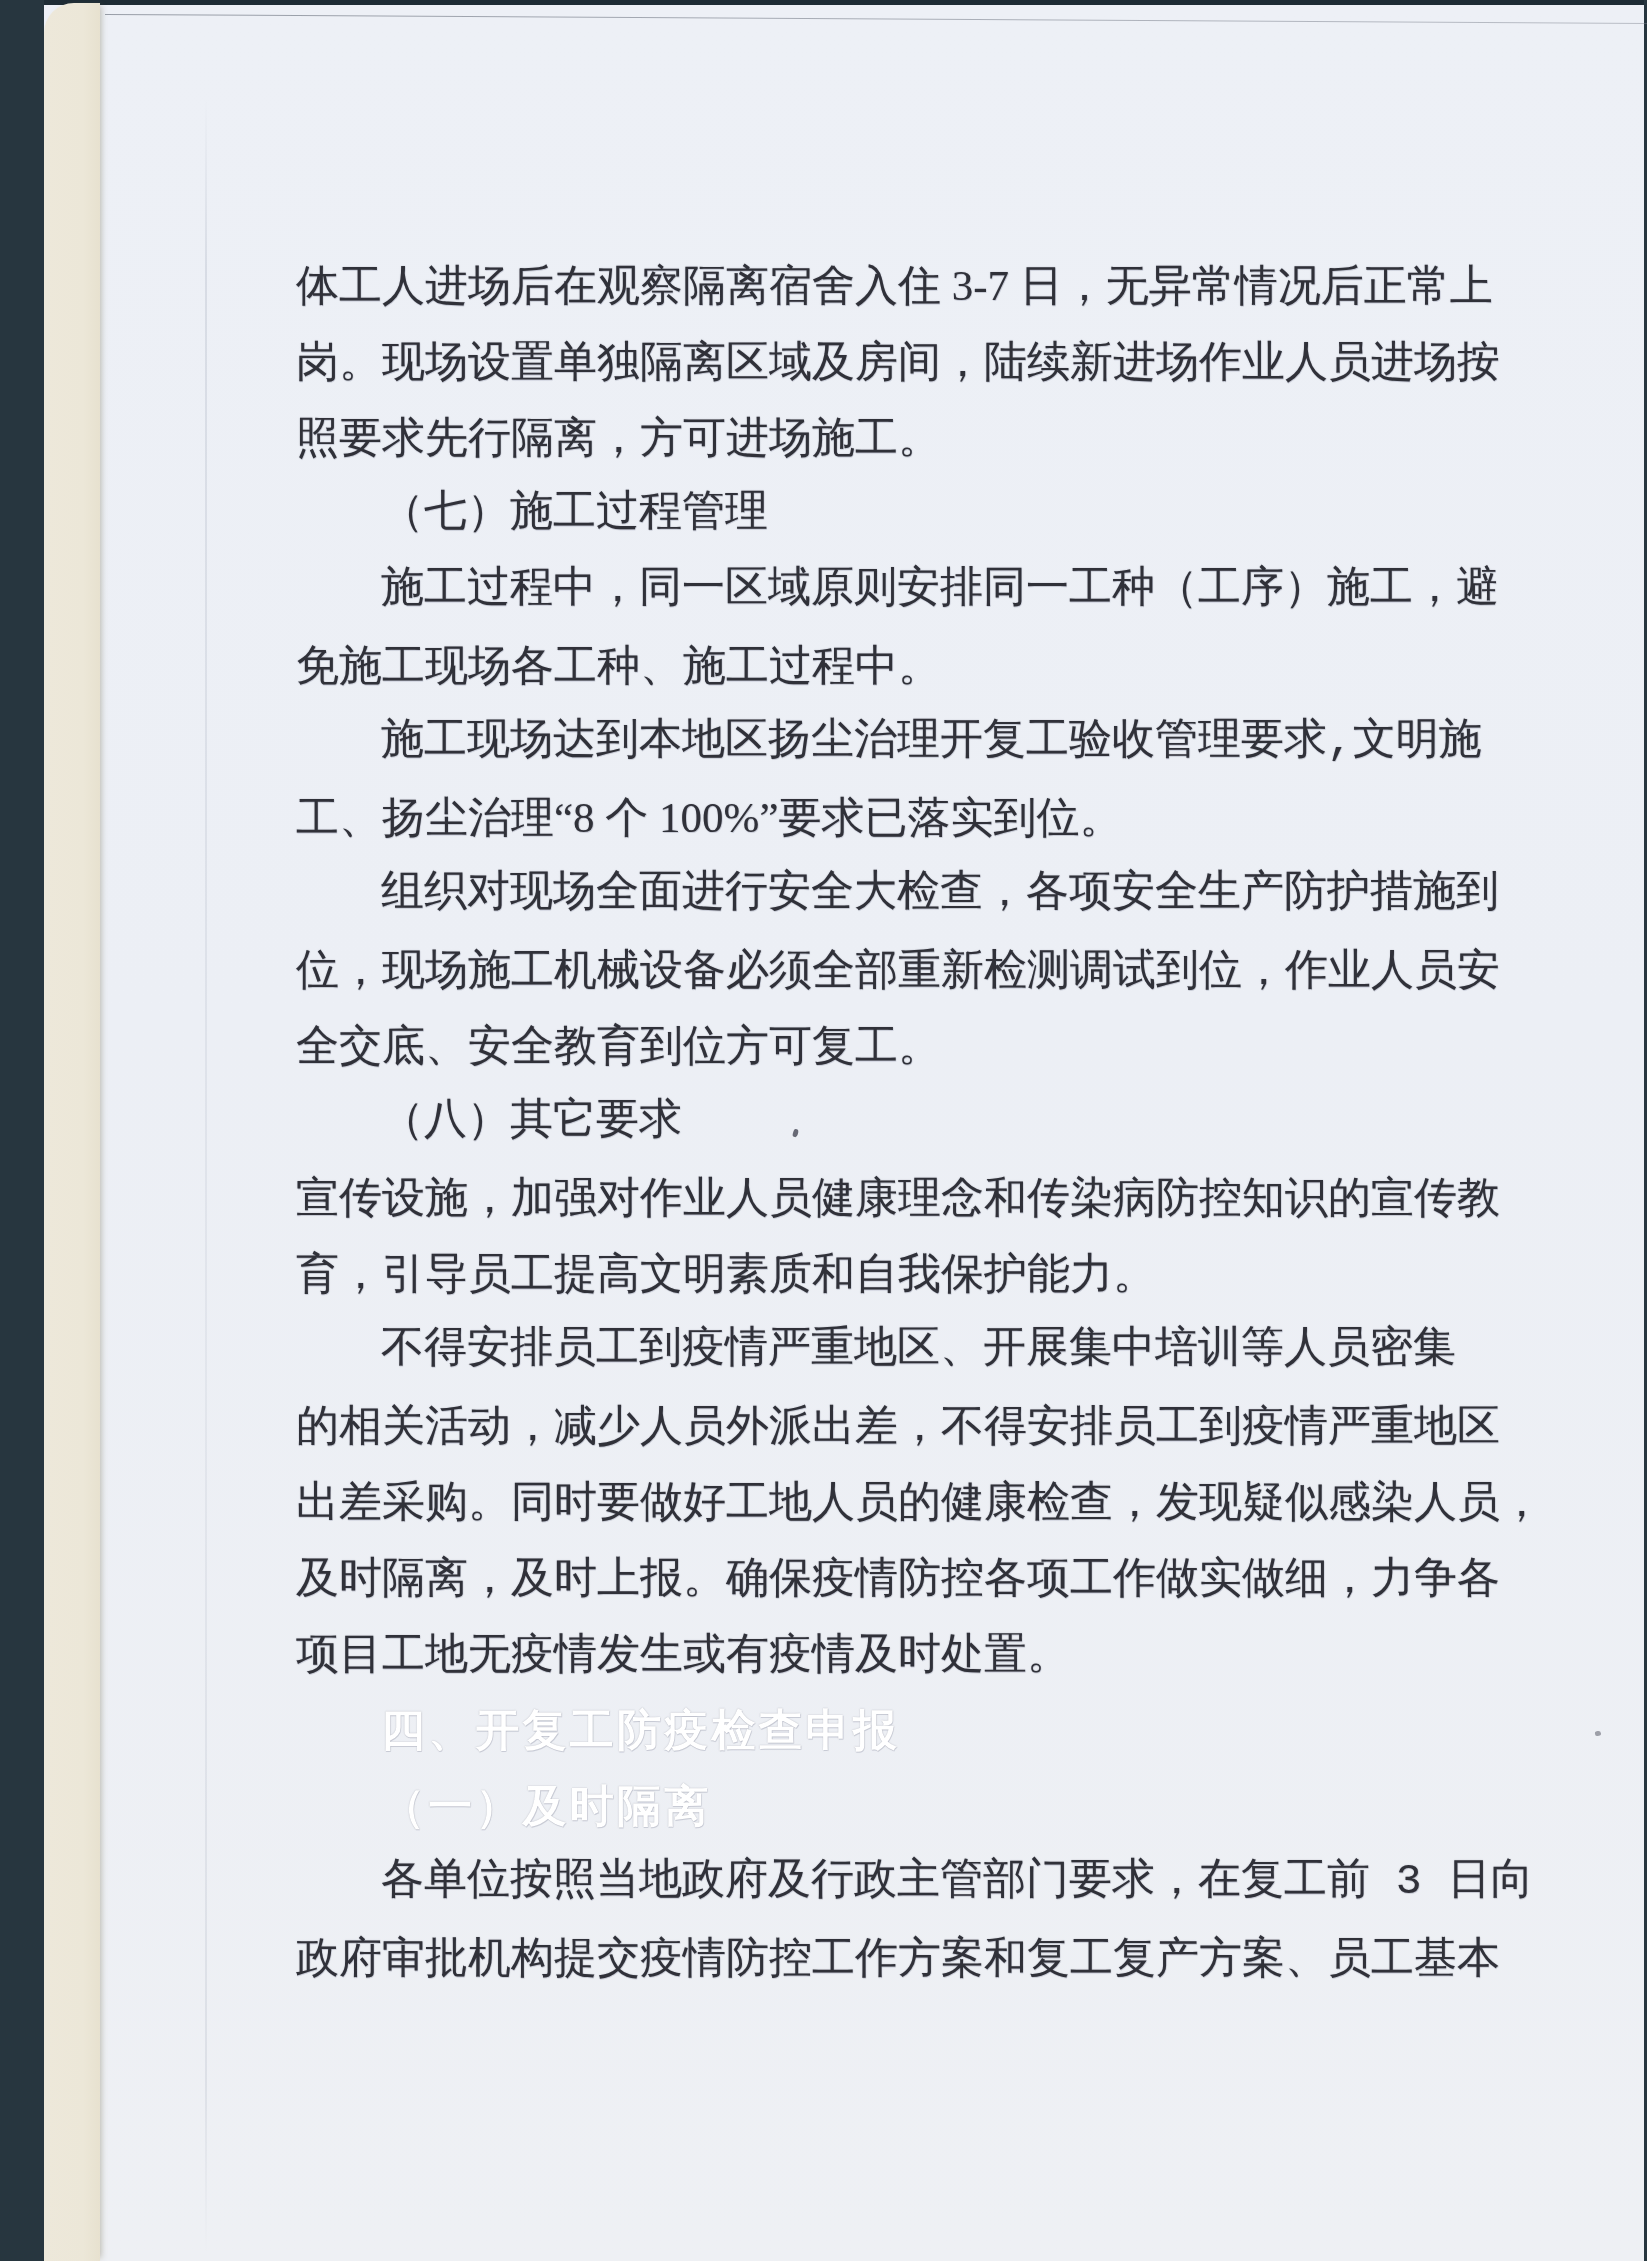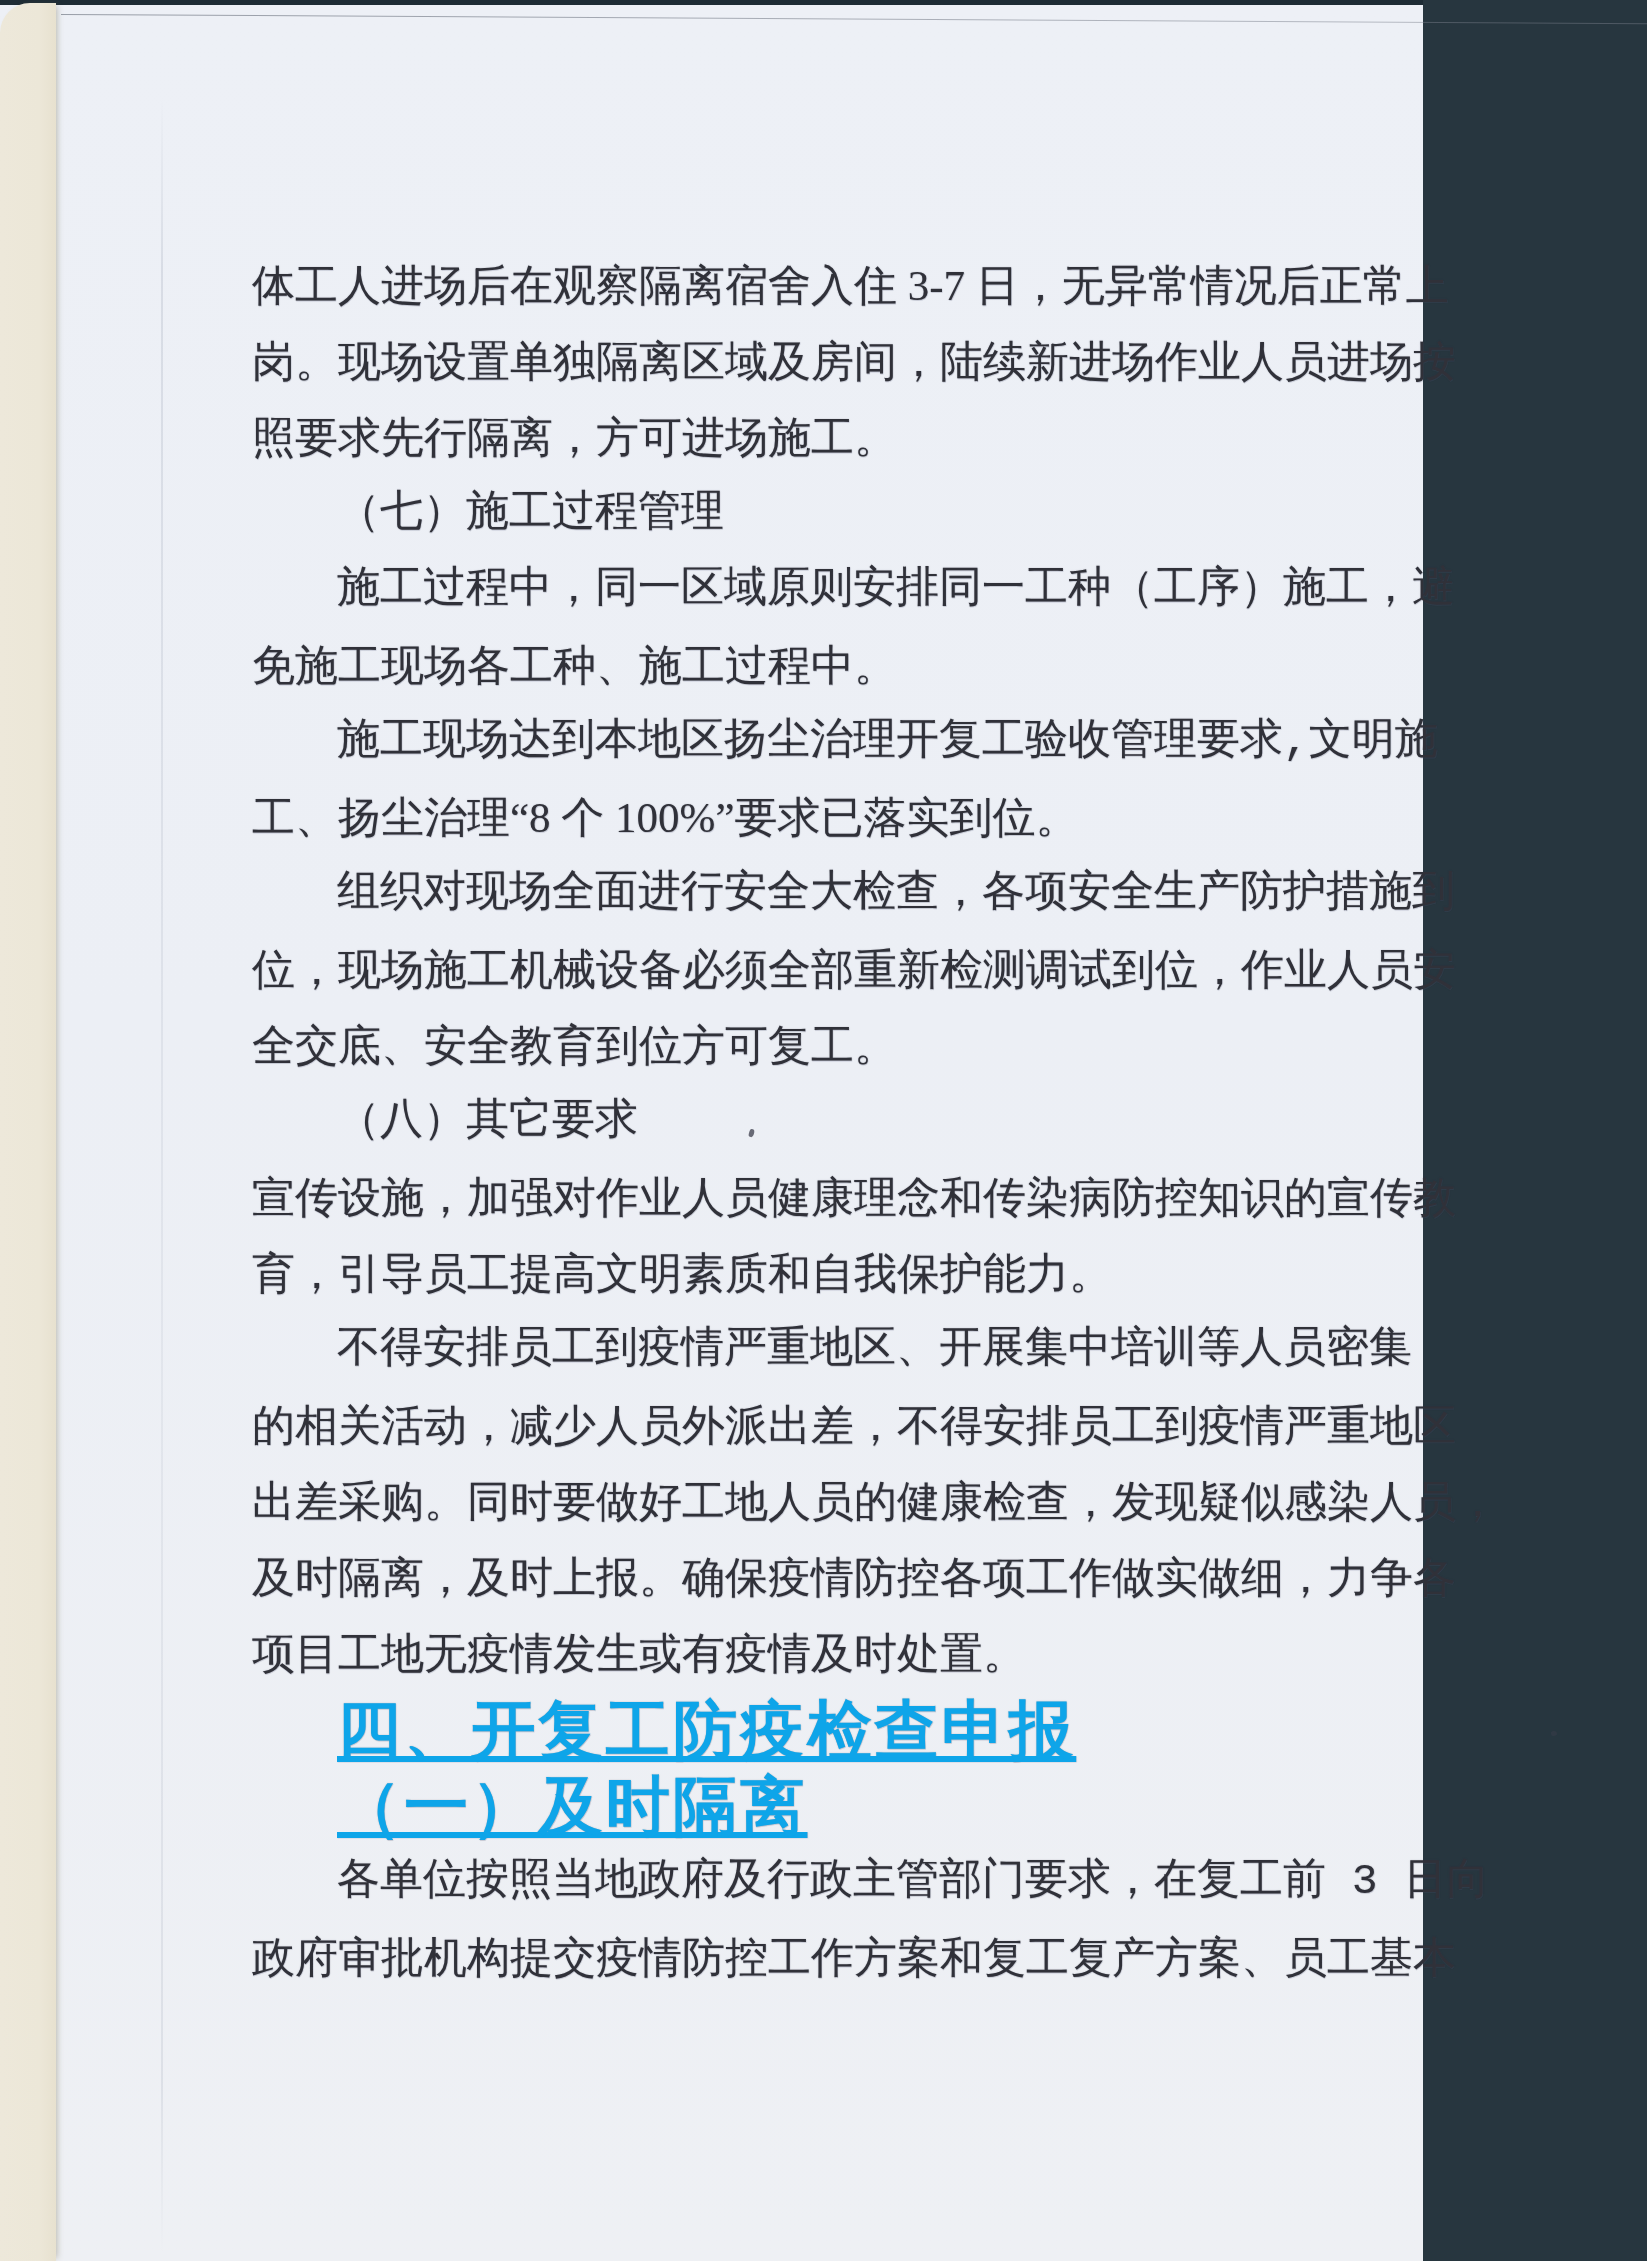--- a/index.html
+++ b/index.html
@@ -4,21 +4,21 @@
 <style>
   html, body {
     margin: 0; padding: 0;
     width: 1647px; height: 2261px;
     overflow: hidden;
     background: #27363f;
     font-family: "Liberation Serif", serif;
   }
   .scan {
     position: relative;
-    width: 1423px; height: 2261px;
+    width: 1600px; height: 2261px; margin-left: 44px;
   }
   
   .scanner-bed {
     position: absolute; inset: 0;
     background: linear-gradient(180deg, #1e2c35 0%, #2b3b45 100%);
   }
   
   .page-white {
     position: absolute; left: 0; right: 0; top: 4.5px; bottom: 0;
     background: linear-gradient(180deg, #edf0f6 0%, #eceff5 45%, #eef0f4 100%);
@@ -59,24 +59,23 @@
   .line {
     height: 76px; line-height: 76px;
     font-size: 43px;
     white-space: pre;
     letter-spacing: 0px;
   }
   .line.indent { padding-left: 85px; font-family: Liberation Mono, monospace; }
   .line.section {
     font-family: "Liberation Sans", sans-serif;
     font-weight: bold;
-    font-size: 64px;
+    font-size: 44px;
     letter-spacing: 3.2px;
-    color: #0ea5e9;
-    text-decoration: underline;
+    color: #ffffff;
   }
   .ink-speck {
     position: absolute;
     background: rgba(60, 62, 75, 0.75);
     border-radius: 40% 60% 50% 50%;
   }
   .speck-1 { left: 749px; top: 1129px; width: 4.5px; height: 8.4px; transform: rotate(18deg); }
   .speck-2 { left: 1551px; top: 1731px; width: 5.8px; height: 5.2px; transform: rotate(-10deg); opacity: 0.6; }
 </style>
 </head>

